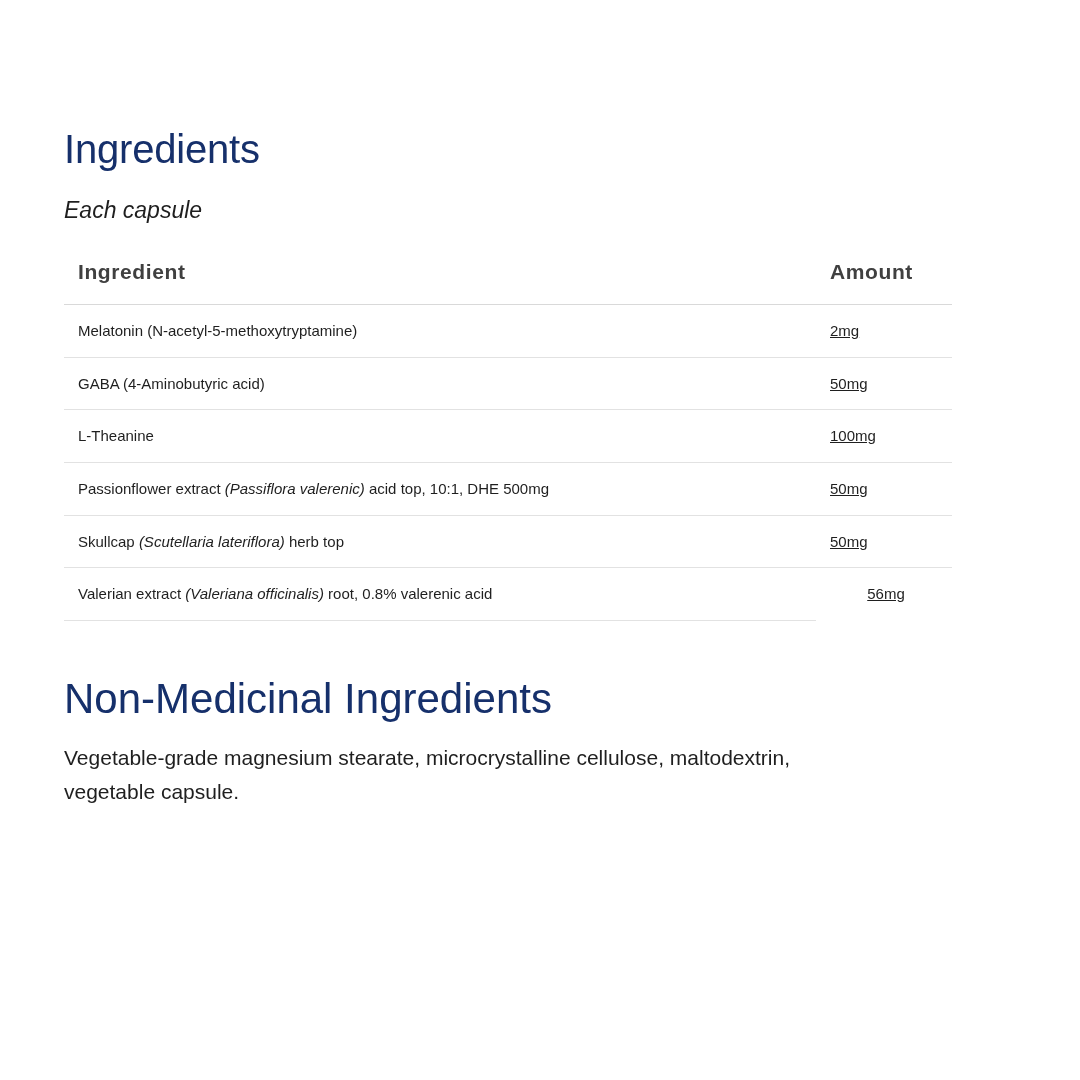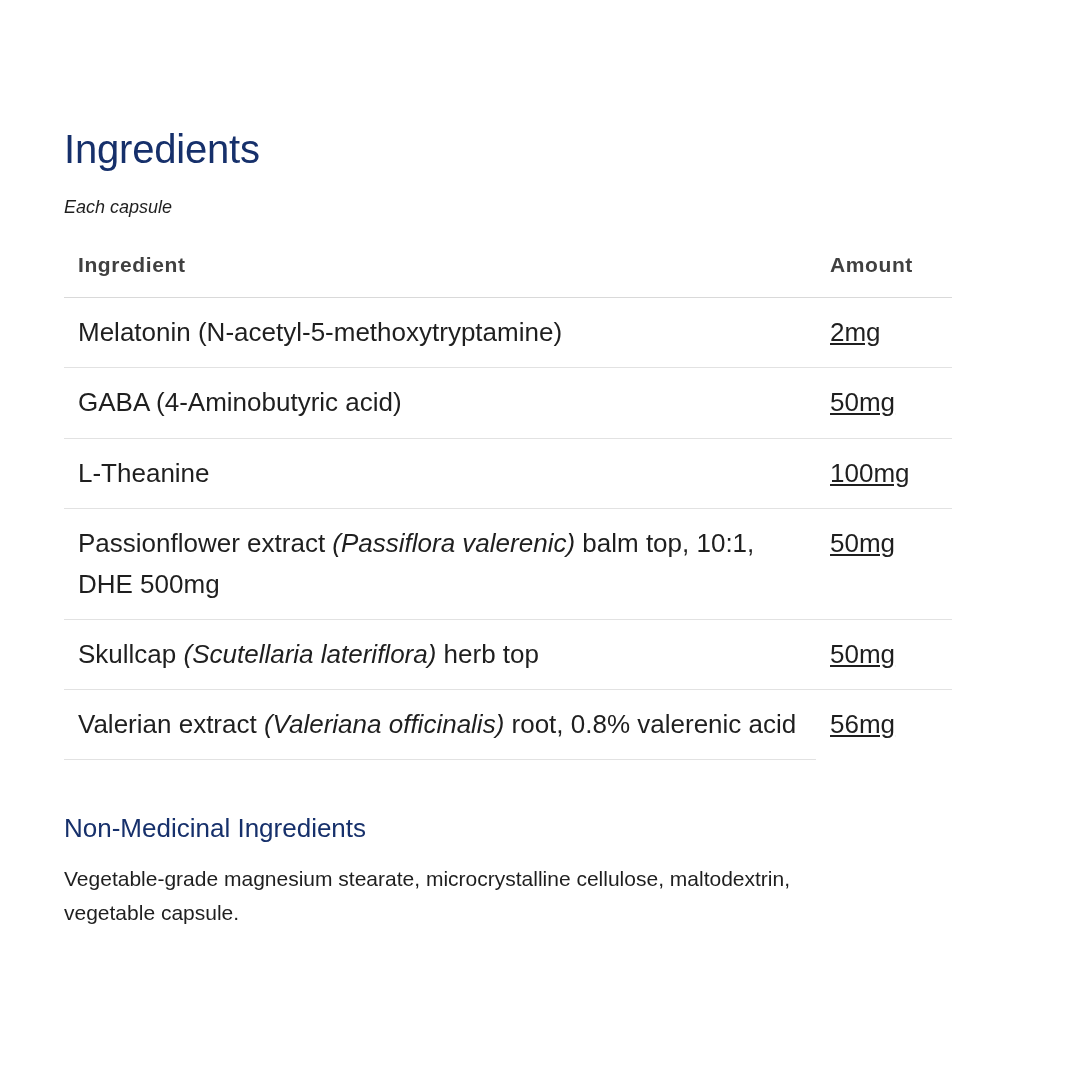--- a/index.html
+++ b/index.html
@@ -24,21 +24,21 @@
   .section-title {
     font-size: 40px;
     font-weight: 400;
     color: #16306b;
     letter-spacing: -0.2px;
     line-height: 1.15;
     margin: 0;
   }
   .subtitle {
     font-style: italic;
-    font-size: 18px;
+    font-size: 23px;
     color: #1f1f1f;
     margin-top: 24px;
     margin-bottom: 0;
     line-height: 1.3;
   }
   table.ingredients {
     width: 888px;
     border-collapse: collapse;
     margin-top: 28px;
     table-layout: fixed;
@@ -52,42 +52,43 @@
     color: #404040;
     letter-spacing: 0.6px;
     padding: 6px 0 20px 14px;
     border-bottom: 1px solid #d9d9d9;
     vertical-align: bottom;
   }
   table.ingredients th.amount-col {
     padding-left: 14px;
   }
   table.ingredients td {
-    font-size: 26px;
+    font-size: 15px;
     color: #1f1f1f;
     line-height: 1.58;
     padding: 14px 10px 14px 14px;
     border-bottom: 1px solid #e2e2e2;
     vertical-align: top;
   }
   table.ingredients tr:last-child td.name-cell {
     border-bottom: 1px solid #e2e2e2;
   }
   table.ingredients tr:last-child td.amount-cell {
     border-bottom: none;
+    text-align: center;
   }
   td.amount-cell {
     white-space: nowrap;
     text-decoration: underline;
   }
   .latin {
     font-style: italic;
   }
   .nmi-title {
-    font-size: 26px;
+    font-size: 42px;
     font-weight: 400;
     color: #16306b;
     margin: 0;
     padding-top: 54px;
     line-height: 1.15;
   }
   .nmi-body {
     font-size: 21px;
     line-height: 1.62;
     color: #1f1f1f;
@@ -122,21 +123,21 @@
       </tr>
       <tr>
         <td class="name-cell"><span>GABA (4-Aminobutyric acid)</span><span class="latin"></span><span></span></td>
         <td class="amount-cell">50mg</td>
       </tr>
       <tr>
         <td class="name-cell"><span>L-Theanine</span><span class="latin"></span><span></span></td>
         <td class="amount-cell">100mg</td>
       </tr>
       <tr>
-        <td class="name-cell"><span>Passionflower extract </span><span class="latin">(Passiflora valerenic)</span><span> balm top, 10:1, DHE 500mg</span></td>
+        <td class="name-cell"><span>Passionflower extract </span><span class="latin">(Passiflora valerenic)</span><span> acid top, 10:1, DHE 500mg</span></td>
         <td class="amount-cell">50mg</td>
       </tr>
       <tr>
         <td class="name-cell"><span>Skullcap </span><span class="latin">(Scutellaria lateriflora)</span><span> herb top</span></td>
         <td class="amount-cell">50mg</td>
       </tr>
       <tr>
         <td class="name-cell"><span>Valerian extract </span><span class="latin">(Valeriana officinalis)</span><span> root, 0.8% valerenic acid</span></td>
         <td class="amount-cell">56mg</td>
       </tr>

